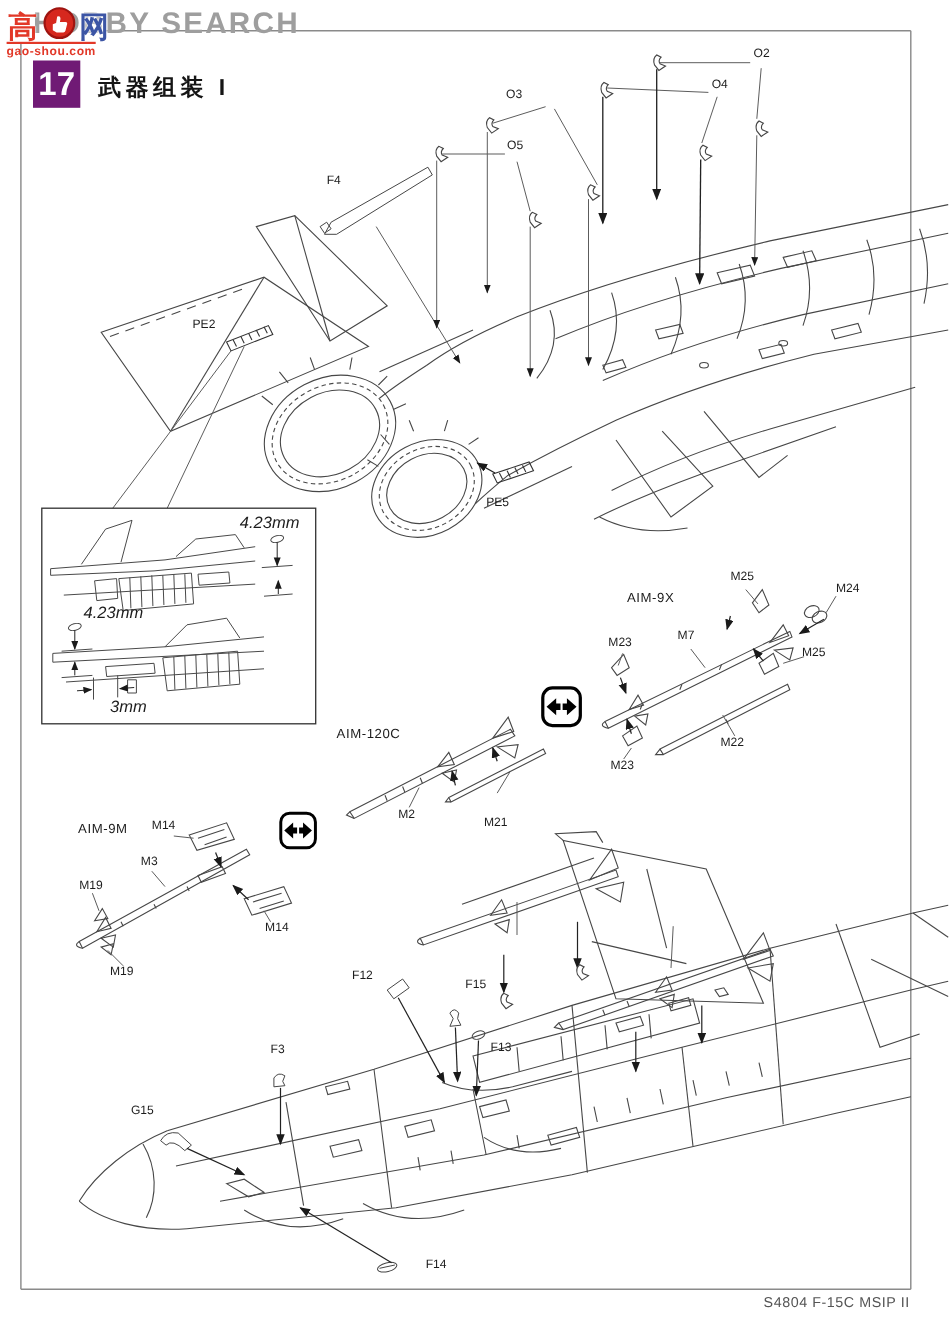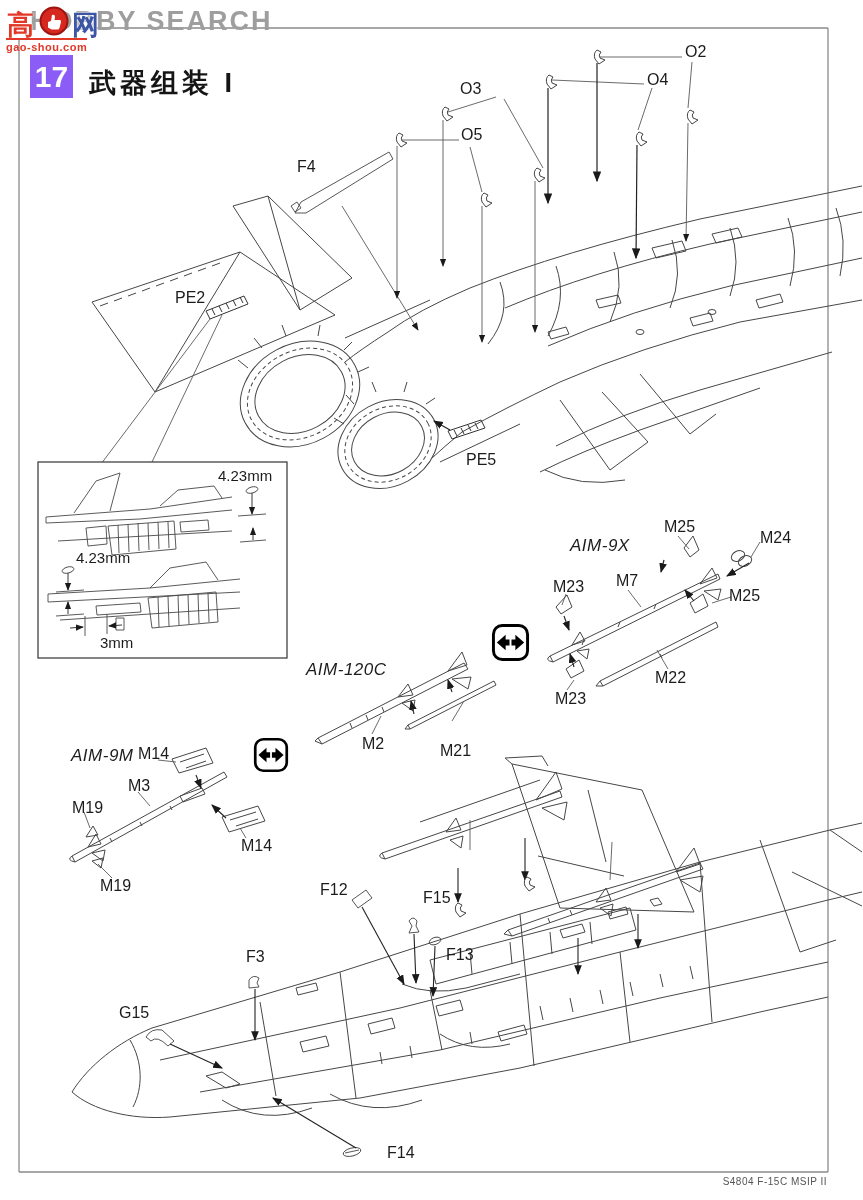--- a/index.html
+++ b/index.html
@@ -20,37 +20,37 @@
   .wm-left{left:7px;color:#e23828;}
   .wm-right{left:72px;color:#3c55a5;}
   .wm-circle{position:absolute;left:39px;top:6px;z-index:3;}
   .wm-site{
     position:absolute;left:6px;top:38px;font-size:11px;font-weight:bold;
     color:#e23828;z-index:3;letter-spacing:.5px;border-top:2px solid #e23828;
     padding-top:1px;
   }
   
   .step-box{
-    position:absolute;left:30px;top:55px;width:43px;height:43px;background:#8b5cf6;
+    position:absolute;left:30px;top:55px;width:43px;height:43px;background:#701a75;
     color:#fff;font-size:30px;font-weight:bold;display:flex;align-items:center;
     justify-content:center;z-index:2;
   }
   .step-title{
-    position:absolute;left:89px;top:65px;font-size:27px;font-weight:bold;
+    position:absolute;left:89px;top:65px;font-size:21px;font-weight:bold;
     color:#151515;letter-spacing:4px;z-index:2;
   }
   
-  .lbl{position:absolute;font-size:16px;color:#1c1c1c;white-space:nowrap;z-index:2;}
+  .lbl{position:absolute;font-size:11px;color:#1c1c1c;white-space:nowrap;z-index:2;}
   .lbl.bold{font-weight:normal;}
-  .lbl.ital{font-style:italic;font-size:17px;letter-spacing:.5px;}
-  .lbl.dim{font-size:15px;}
+  .lbl.ital{font-size:12px;letter-spacing:.5px;}
+  .lbl.dim{font-size:15px;font-style:italic;}
   .icon-both{position:absolute;z-index:2;}
   
   .page-num{position:absolute;left:386px;top:1179px;font-size:12px;color:#333;z-index:2;margin-top:25px;}
-  .kit-code{position:absolute;right:36px;top:1176px;font-size:10px;color:#555;z-index:2;letter-spacing:.5px;}
+  .kit-code{position:absolute;right:36px;top:1176px;font-size:13px;color:#555;z-index:2;letter-spacing:.5px;}
 </style>
 </head>
 <body>
 
 <div class="page">
 
   <svg class="art" width="863" height="1200" viewBox="0 0 863 1200">
     <defs>
       <marker id="ah" markerWidth="10" markerHeight="8" refX="8" refY="3.5" orient="auto">
         <path d="M0,0 L9,3.5 L0,7 Z" fill="#1a1a1a"></path>
@@ -389,21 +389,21 @@
 
   <div class="step-box">17</div>
   <div class="step-title">武器组装 I</div>
 
   <div class="lbl" style="left:297px;top:158px">F4</div>
   <div class="lbl" style="left:460px;top:80px">O3</div>
   <div class="lbl" style="left:461px;top:126px">O5</div>
   <div class="lbl" style="left:685px;top:43px">O2</div>
   <div class="lbl" style="left:647px;top:71px">O4</div>
   <div class="lbl bold" style="left:175px;top:289px">PE2</div>
-  <div class="lbl bold" style="left:466px;top:451px">PE5</div>
+  <div class="lbl bold" style="left:442px;top:451px">PE5</div>
 
   <div class="lbl dim" style="left:218px;top:467px">4.23mm</div>
   <div class="lbl dim" style="left:76px;top:549px">4.23mm</div>
   <div class="lbl dim" style="left:100px;top:634px">3mm</div>
 
   <div class="lbl ital" style="left:570px;top:536px">AIM-9X</div>
   <div class="lbl" style="left:664px;top:518px">M25</div>
   <div class="lbl" style="left:760px;top:529px">M24</div>
   <div class="lbl" style="left:553px;top:578px">M23</div>
   <div class="lbl" style="left:616px;top:572px">M7</div>

